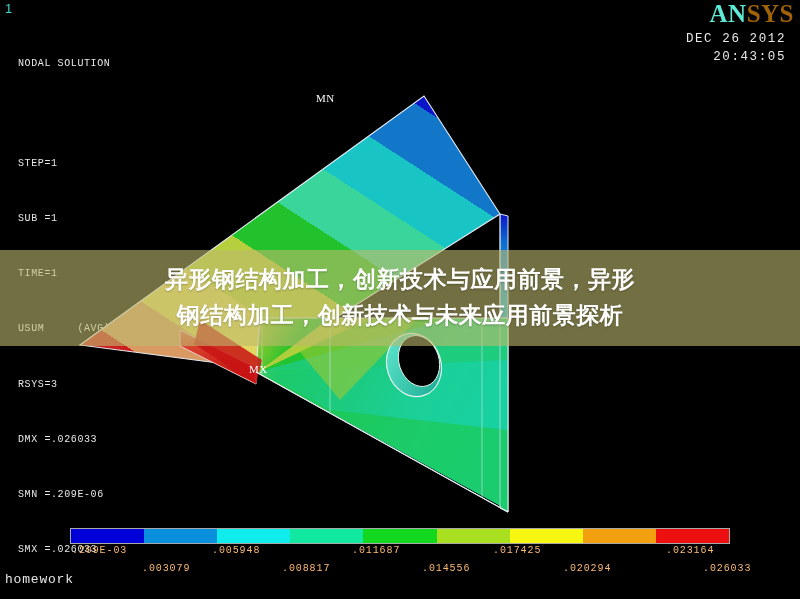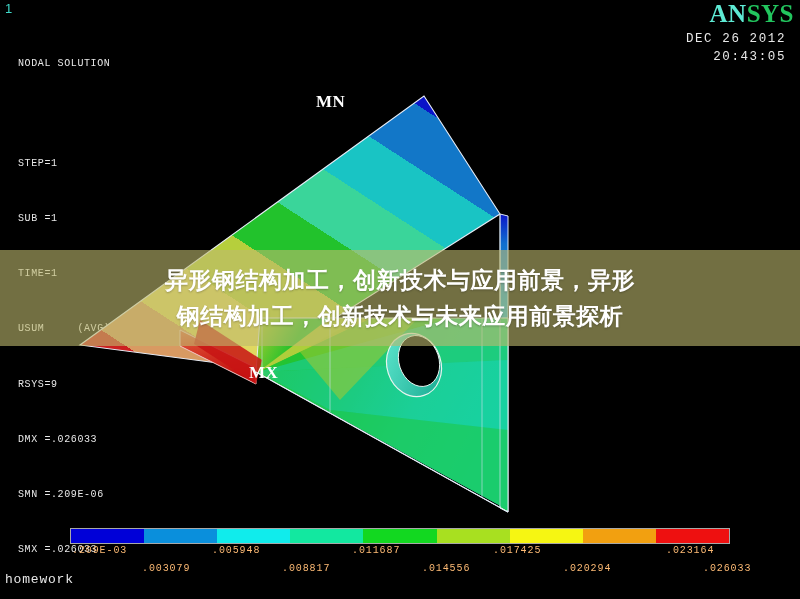--- a/index.html
+++ b/index.html
@@ -30,37 +30,37 @@
   .legend-block .ln{ display:block; height:18.4px; }
   .legend-gap{ display:block; height:8px; }
 
   
   .ansys-logo{
     position:absolute; right:6px; top:1px;
     font-family:"Liberation Serif","DejaVu Serif",serif;
     font-size:25px; font-weight:bold; letter-spacing:0.5px; line-height:1;
   }
   .ansys-logo .an{ color:#5eead4; }
-  .ansys-logo .sys{ color:#22c55e; }
+  .ansys-logo .sys{ color:#a16207; }
 
   .stamp{
     position:absolute; right:14px; font-size:12.5px; color:#e8e8e8;
     letter-spacing:1.6px; white-space:pre;
   }
   .stamp.d1{ top:32px; }
   .stamp.d2{ top:50px; }
 
   
   #model-viewport{ position:absolute; inset:0; }
   #model-svg{ position:absolute; left:0; top:0; }
 
   
   .node-label{
     position:absolute; font-family:"Liberation Serif","DejaVu Serif",serif;
-    font-size:17px; font-weight:bold; color:#ffffff; letter-spacing:0.5px;
+    font-size:11px; font-weight:normal; color:#ffffff; letter-spacing:0.5px;
   }
   .node-label.mn{ left:316px; top:92px; }
   .node-label.mx{ left:249px; top:363px; }
 
   
   #contour-bar{
     position:absolute; left:70px; top:528px;
     width:660px; height:16px;
     display:flex; border:1px solid #a8a8a8;
   }
@@ -83,40 +83,40 @@
 
   
   #overlay-banner{
     position:absolute; left:0; top:250px; width:800px; height:96px;
     background:rgba(190,185,110,0.60);
     display:flex; flex-direction:column; align-items:center;
     justify-content:center; gap:6px;
   }
   #overlay-banner .ol-line{
     color:#ffffff; font-size:23px; font-weight:bold; line-height:30px;
-    font-family:Liberation Sans, sans-serif;
+    font-family:Liberation Serif, serif;
     letter-spacing:0.5px; white-space:nowrap;
     text-shadow:0 1px 2px rgba(0,0,0,0.25);
   }
 </style>
 </head>
 <body>
 
 <div id="ansys-window">
 
   <div class="win-number">1</div>
 
   <div class="legend-block">
     <span class="ln">NODAL SOLUTION</span>
     <span class="legend-gap"></span>
     <span class="ln">STEP=1</span>
     <span class="ln">SUB =1</span>
     <span class="ln">TIME=1</span>
     <span class="ln">USUM     (AVG)</span>
-    <span class="ln">RSYS=9</span>
+    <span class="ln">RSYS=3</span>
     <span class="ln">DMX =.026033</span>
     <span class="ln">SMN =.209E-06</span>
     <span class="ln">SMX =.026033</span>
   </div>
 
   <div class="ansys-logo">
     <span class="an">AN</span><span class="sys">SYS</span>
   </div>
   <div class="stamp d1">DEC 26 2012</div>
   <div class="stamp d2">20:43:05</div>

